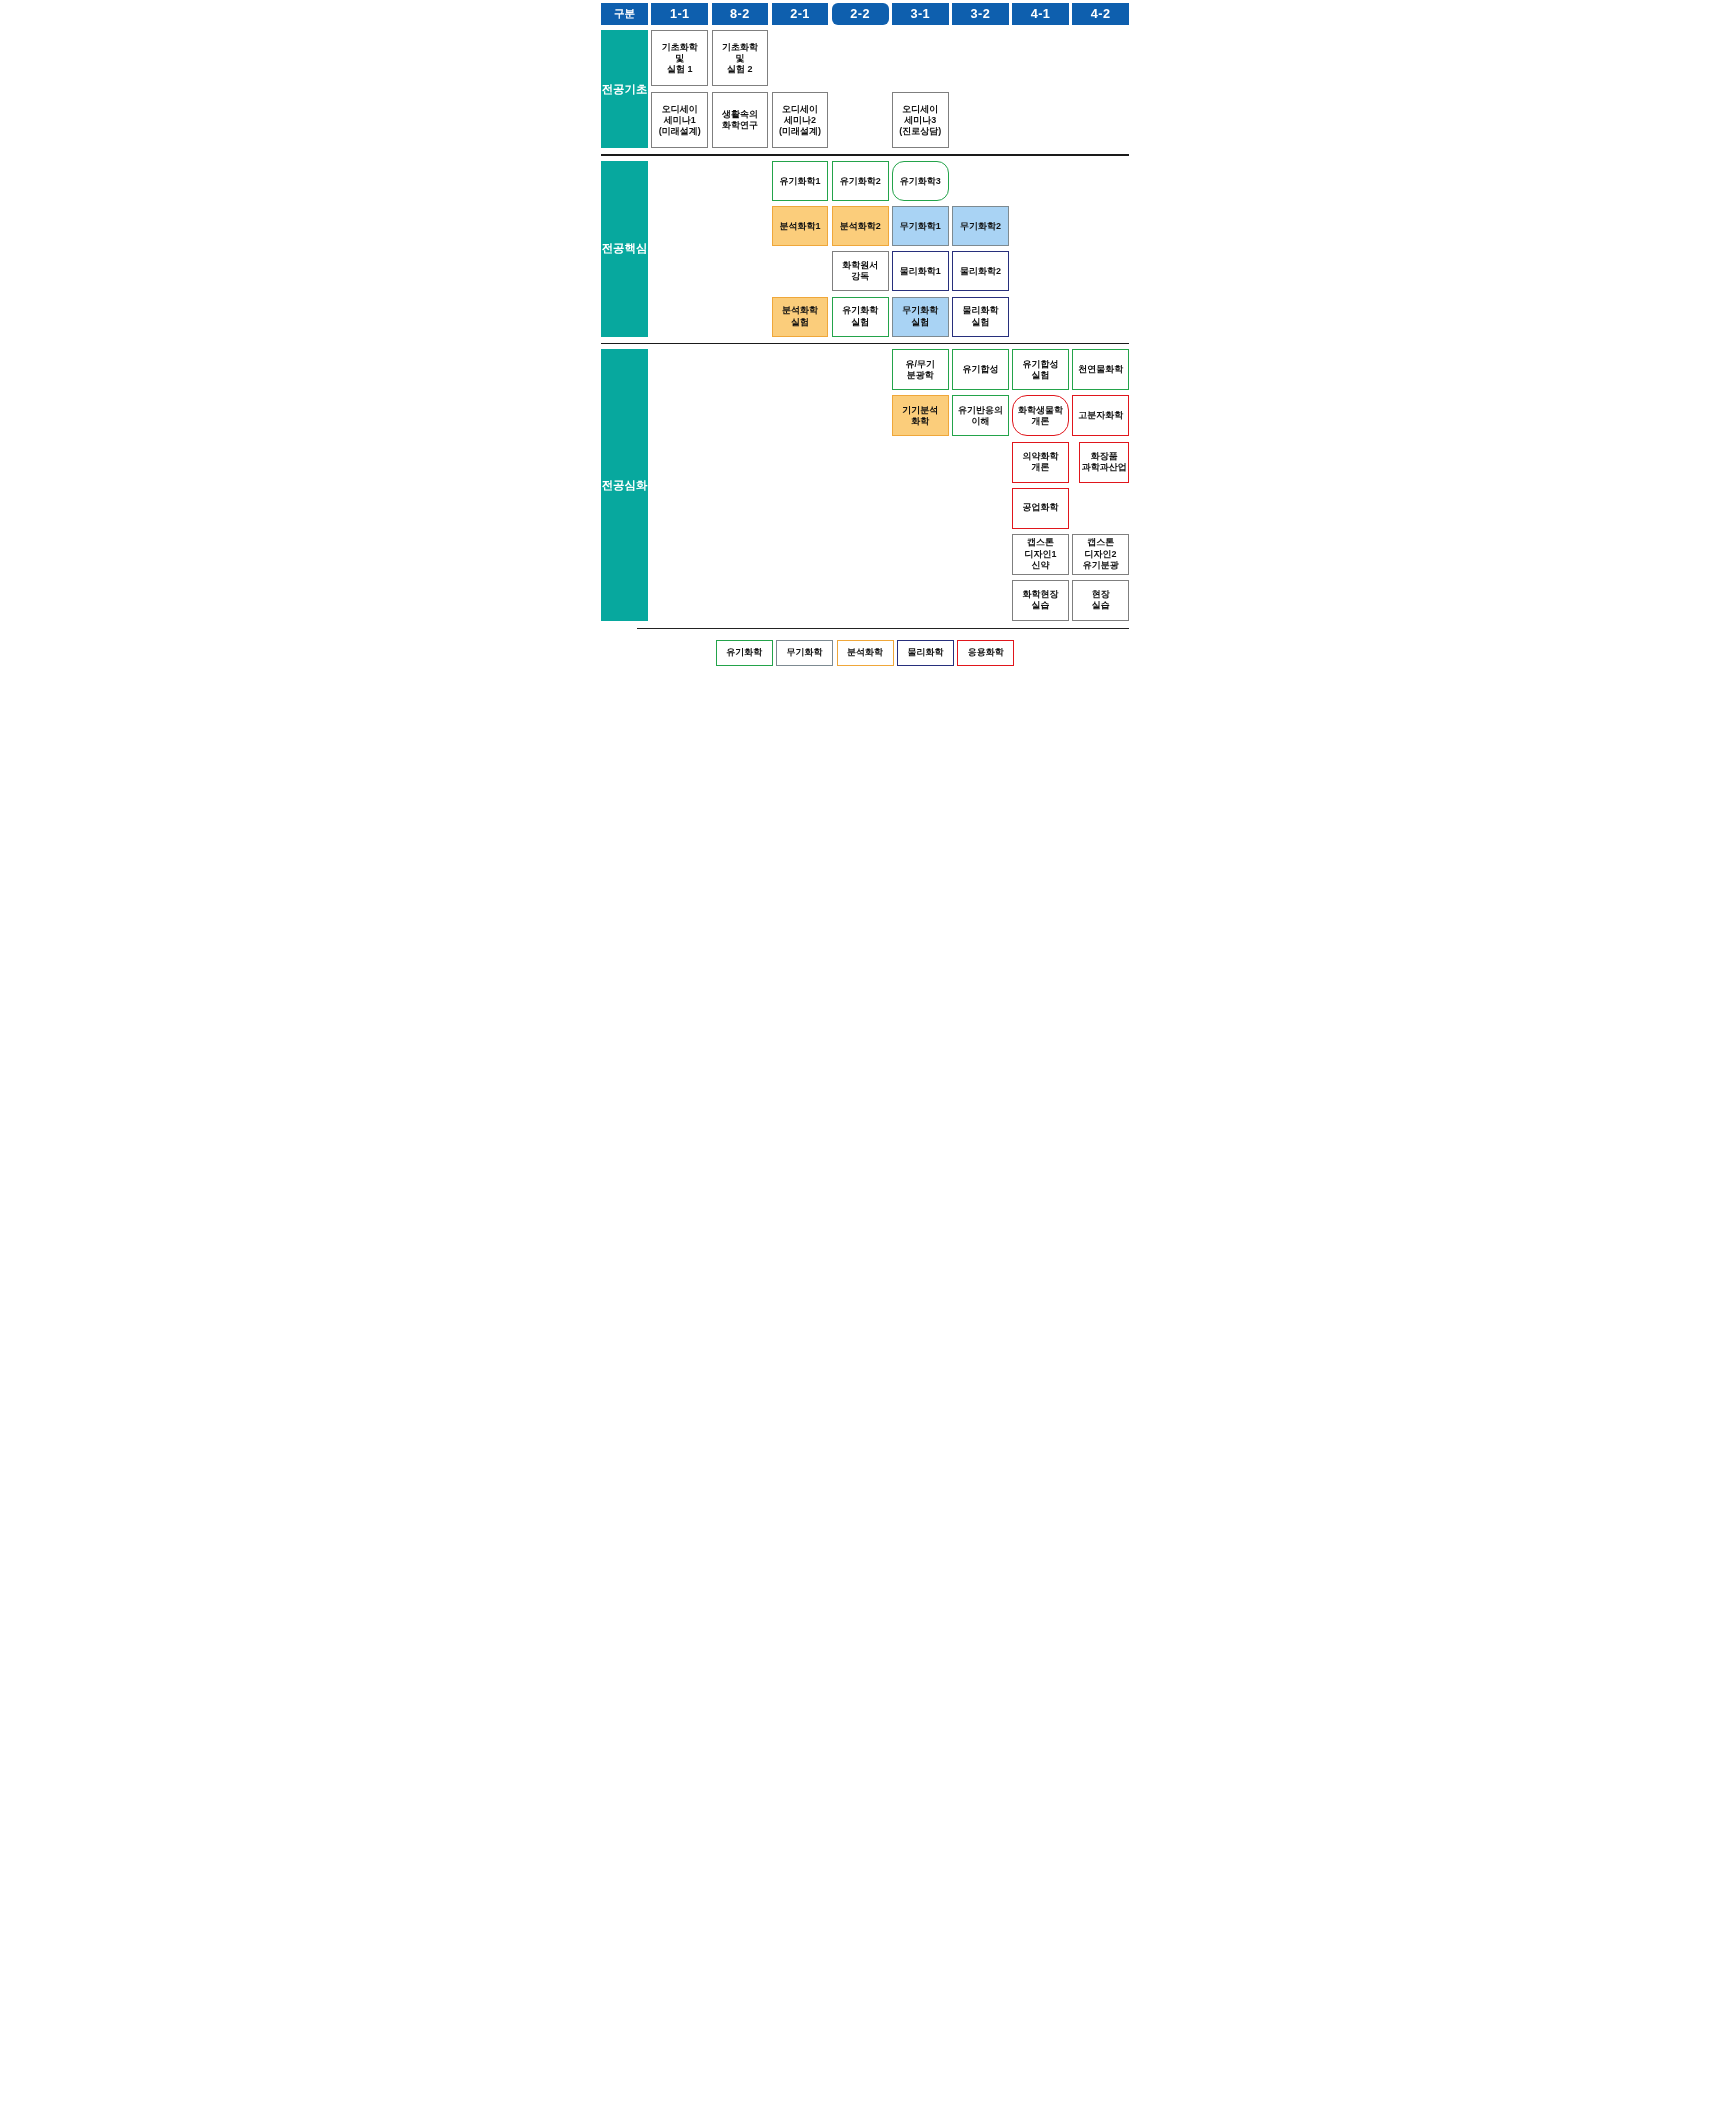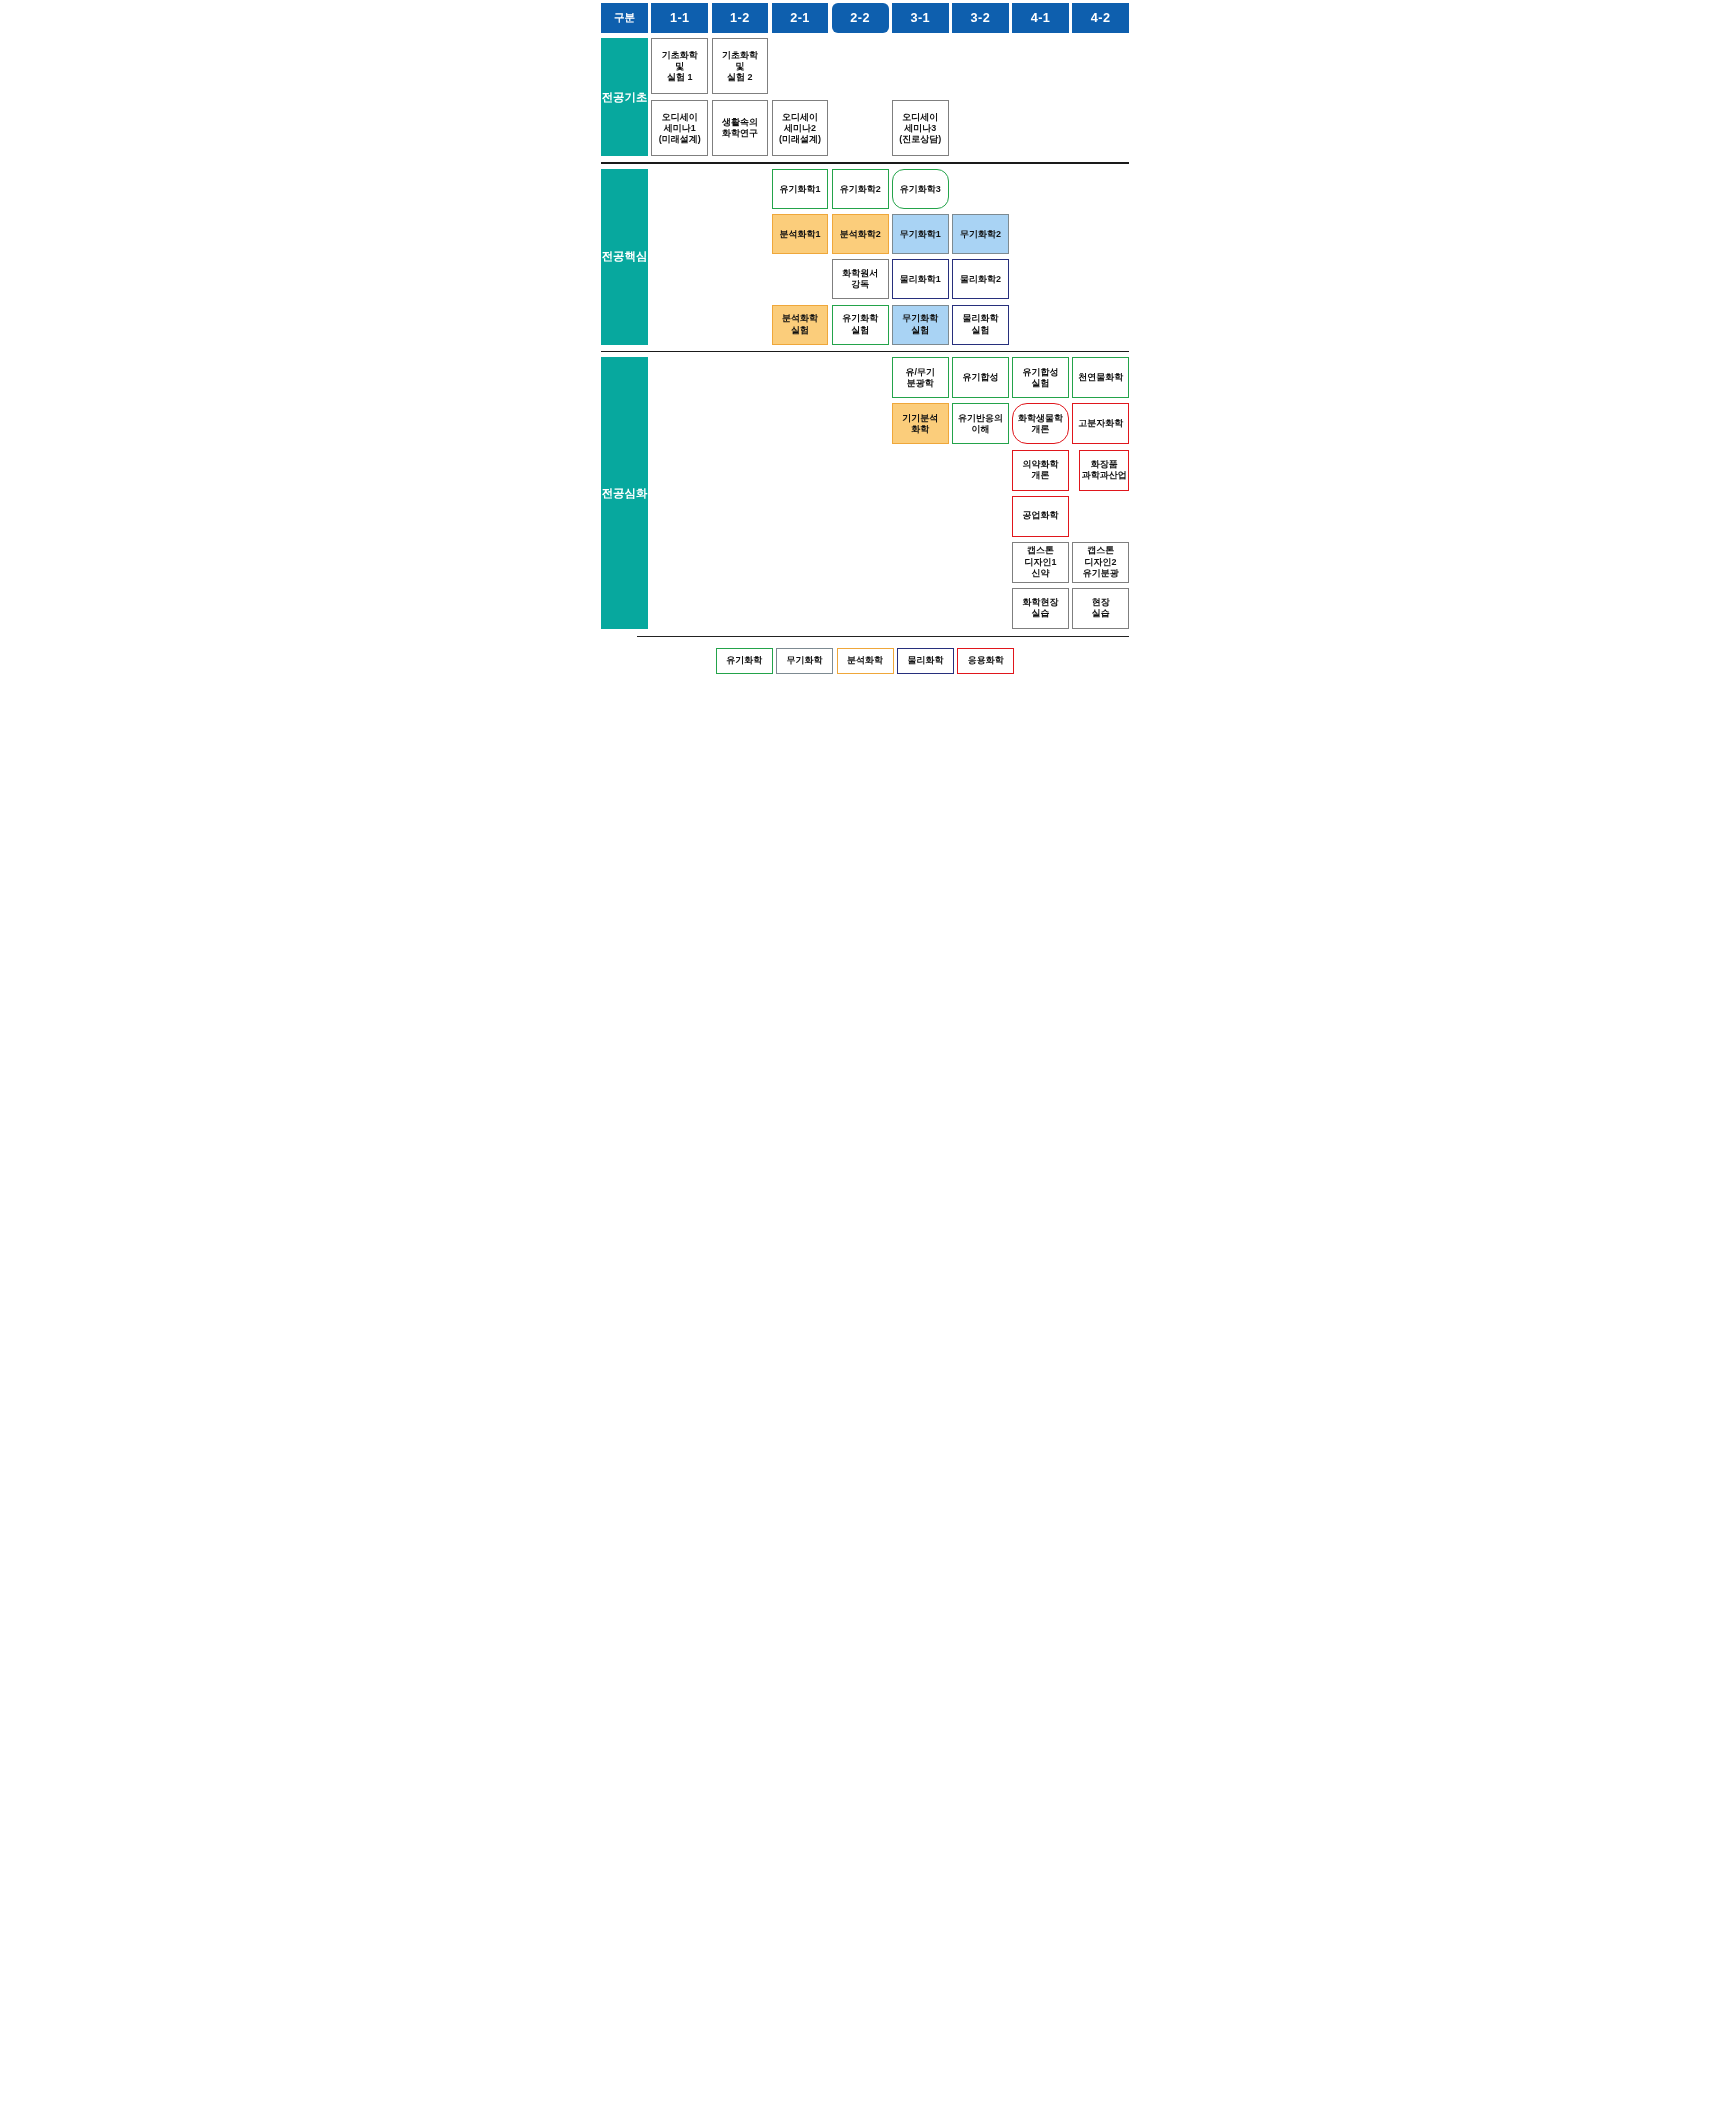--- a/index.html
+++ b/index.html
@@ -15,21 +15,21 @@
     display:grid;
     grid-template-columns:47px repeat(8,1fr);
     column-gap:3.4px;
   }
 
   
   .header-row{margin-bottom:5.1px;}
   .header-cell{
     background:var(--header-bg);
     color:#fff;
-    height:30px;
+    height:22px;
     display:flex;align-items:center;justify-content:center;
     font-size:12.7px;
     letter-spacing:0.4px;
   }
   .header-cell.first{font-size:10.6px;letter-spacing:0;}
 
   
   .section-grid{margin-top:0;}
   .sec0{grid-template-rows:56px 56px;row-gap:6px;}
   .sec1{grid-template-rows:repeat(4,40px);row-gap:5.1px;}
@@ -83,21 +83,21 @@
     background:#fff;
   }
 </style>
 </head>
 <body>
 
 <div class="page">
   <div class="header-row grid9" id="header-row">
       <div class="header-cell first" style="grid-column: 1;">구분</div>
       <div class="header-cell" style="grid-column: 2;">1-1</div>
-      <div class="header-cell" style="grid-column: 3;">1-2</div>
+      <div class="header-cell" style="grid-column: 3;">8-2</div>
       <div class="header-cell" style="grid-column: 4;">2-1</div>
       <div class="header-cell" style="grid-column: 5; border-radius: 6px;">2-2</div>
       <div class="header-cell" style="grid-column: 6;">3-1</div>
       <div class="header-cell" style="grid-column: 7;">3-2</div>
       <div class="header-cell" style="grid-column: 8;">4-1</div>
       <div class="header-cell" style="grid-column: 9;">4-2</div>
     </div>
   <div id="sections">
       <div class="section-grid grid9 sec0">
         <div class="section-label">전공기초</div>

